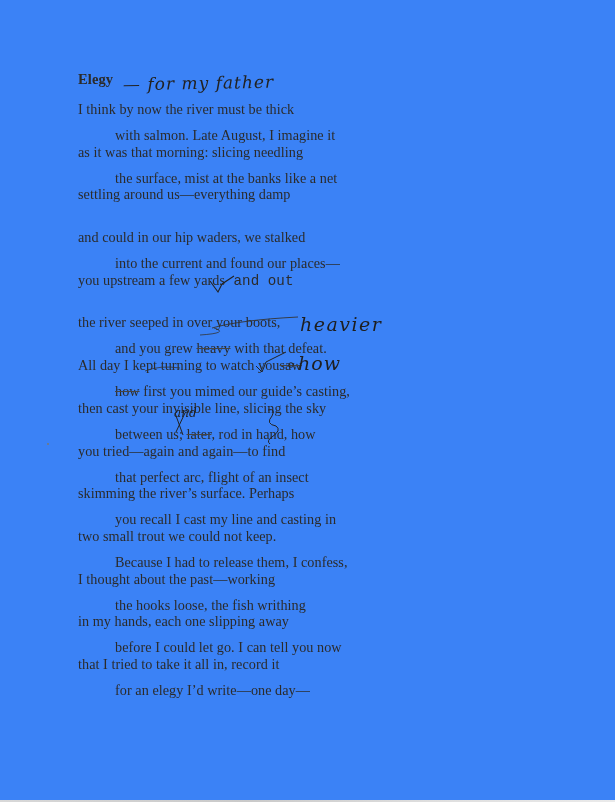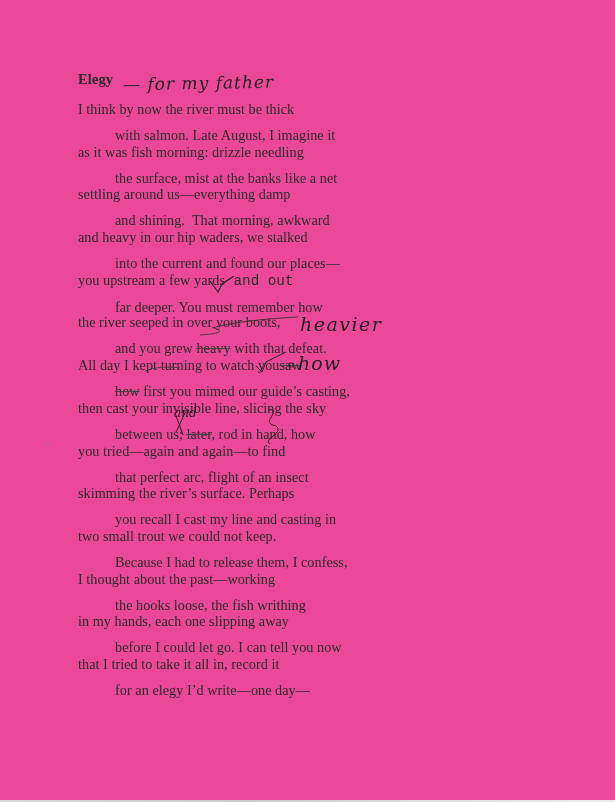--- a/index.html
+++ b/index.html
@@ -13,21 +13,21 @@
       position: relative;
       overflow: hidden;
       font-family: "Liberation Serif", "DejaVu Serif", serif;
       color: #2b2b2b;
     }
     .page {
       position: absolute;
       left: 0; top: 0;
       width: 615px;
       height: 802px;
-      background: #ec4899;
+      background: #3b82f6;
     }
     .scan-edge {
       position: absolute;
       left: 0; right: 0;
       bottom: 0;
       height: 2px;
       background: linear-gradient(to right, #d8d8d8, #c9c9c9 40%, #dedede 70%, #eaeaea);
     }
     .title {
       position: absolute;
@@ -120,37 +120,35 @@
   <div class="dedication">— for my father</div>
 
   <div class="poem">
 
     <div class="stanza">
       <div class="line">I think by now the river must be thick</div>
       <div class="line indent">with salmon. Late August, I imagine it</div>
     </div>
 
     <div class="stanza">
-      <div class="line">as it was fish morning: drizzle needling</div>
+      <div class="line">as it was that morning: slicing needling</div>
       <div class="line indent">the surface, mist at the banks like a net</div>
     </div>
 
     <div class="stanza">
       <div class="line">settling around us—everything damp</div>
-      <div class="line indent" style="white-space:pre;">and shining.  That morning, awkward</div>
-    </div>
-
-    <div class="stanza">
-      <div class="line">and heavy in our hip waders, we stalked</div>
+    </div>
+
+    <div class="stanza">
+      <div class="line">and could in our hip waders, we stalked</div>
       <div class="line indent">into the current and found our places—</div>
     </div>
 
     <div class="stanza">
       <div class="line"><span>you upstream a few yards</span><span style="white-space:pre;font-family:Liberation Mono, monospace;"> and out</span></div>
-      <div class="line indent">far deeper. You must remember how</div>
     </div>
 
     <div class="stanza">
       <div class="line">the river seeped in over your boots,</div>
       <div class="line indent" style="white-space:pre;"><span>and you grew </span><span class="struck">heavy</span><span> with that defeat.</span></div>
     </div>
 
     <div class="stanza">
       <div class="line"><span>All day I kept turning to watch you</span><span class="struck">saw</span></div>
       <div class="line indent" style="white-space:pre;"><span class="struck">how</span><span> first you mimed our guide’s casting,</span></div>

